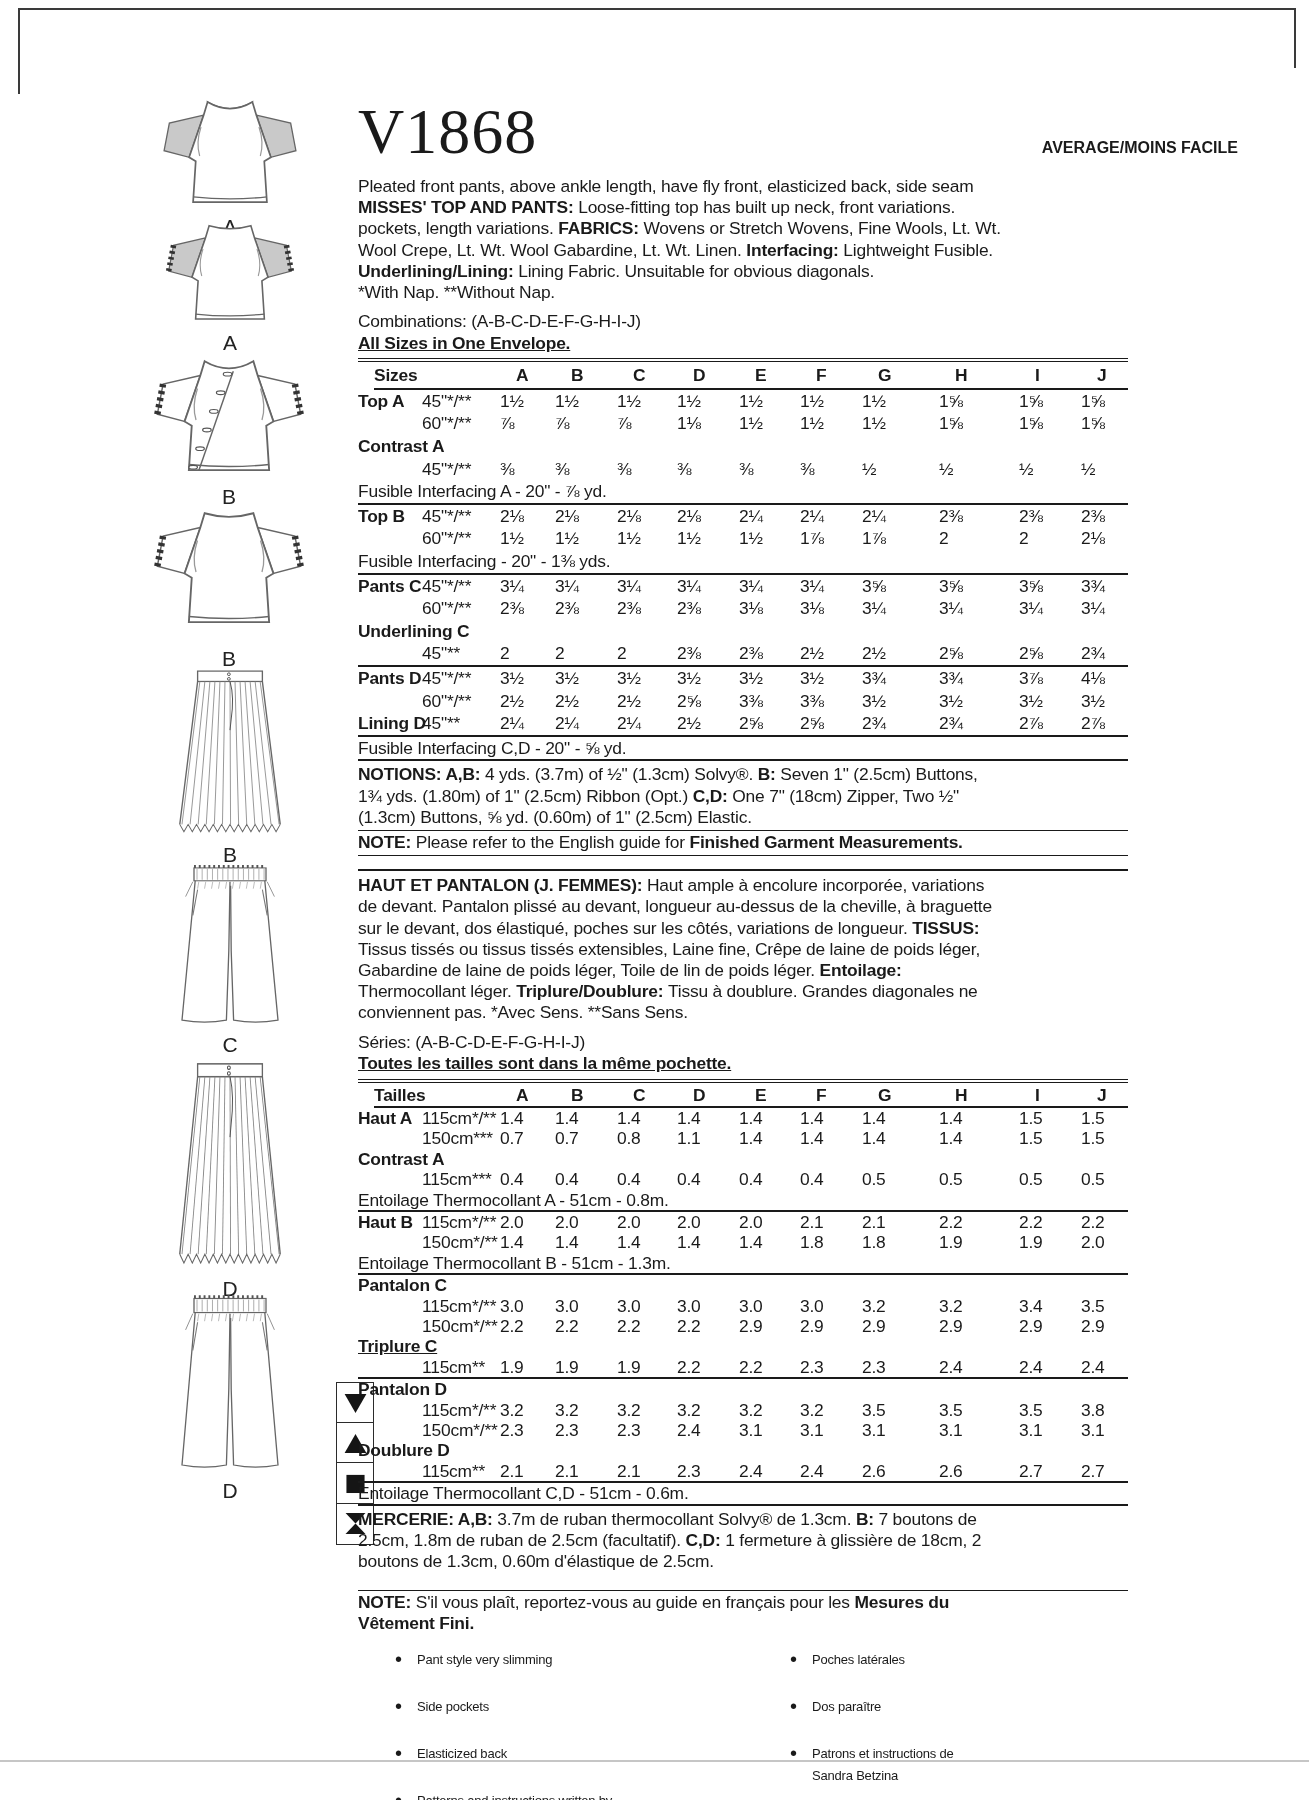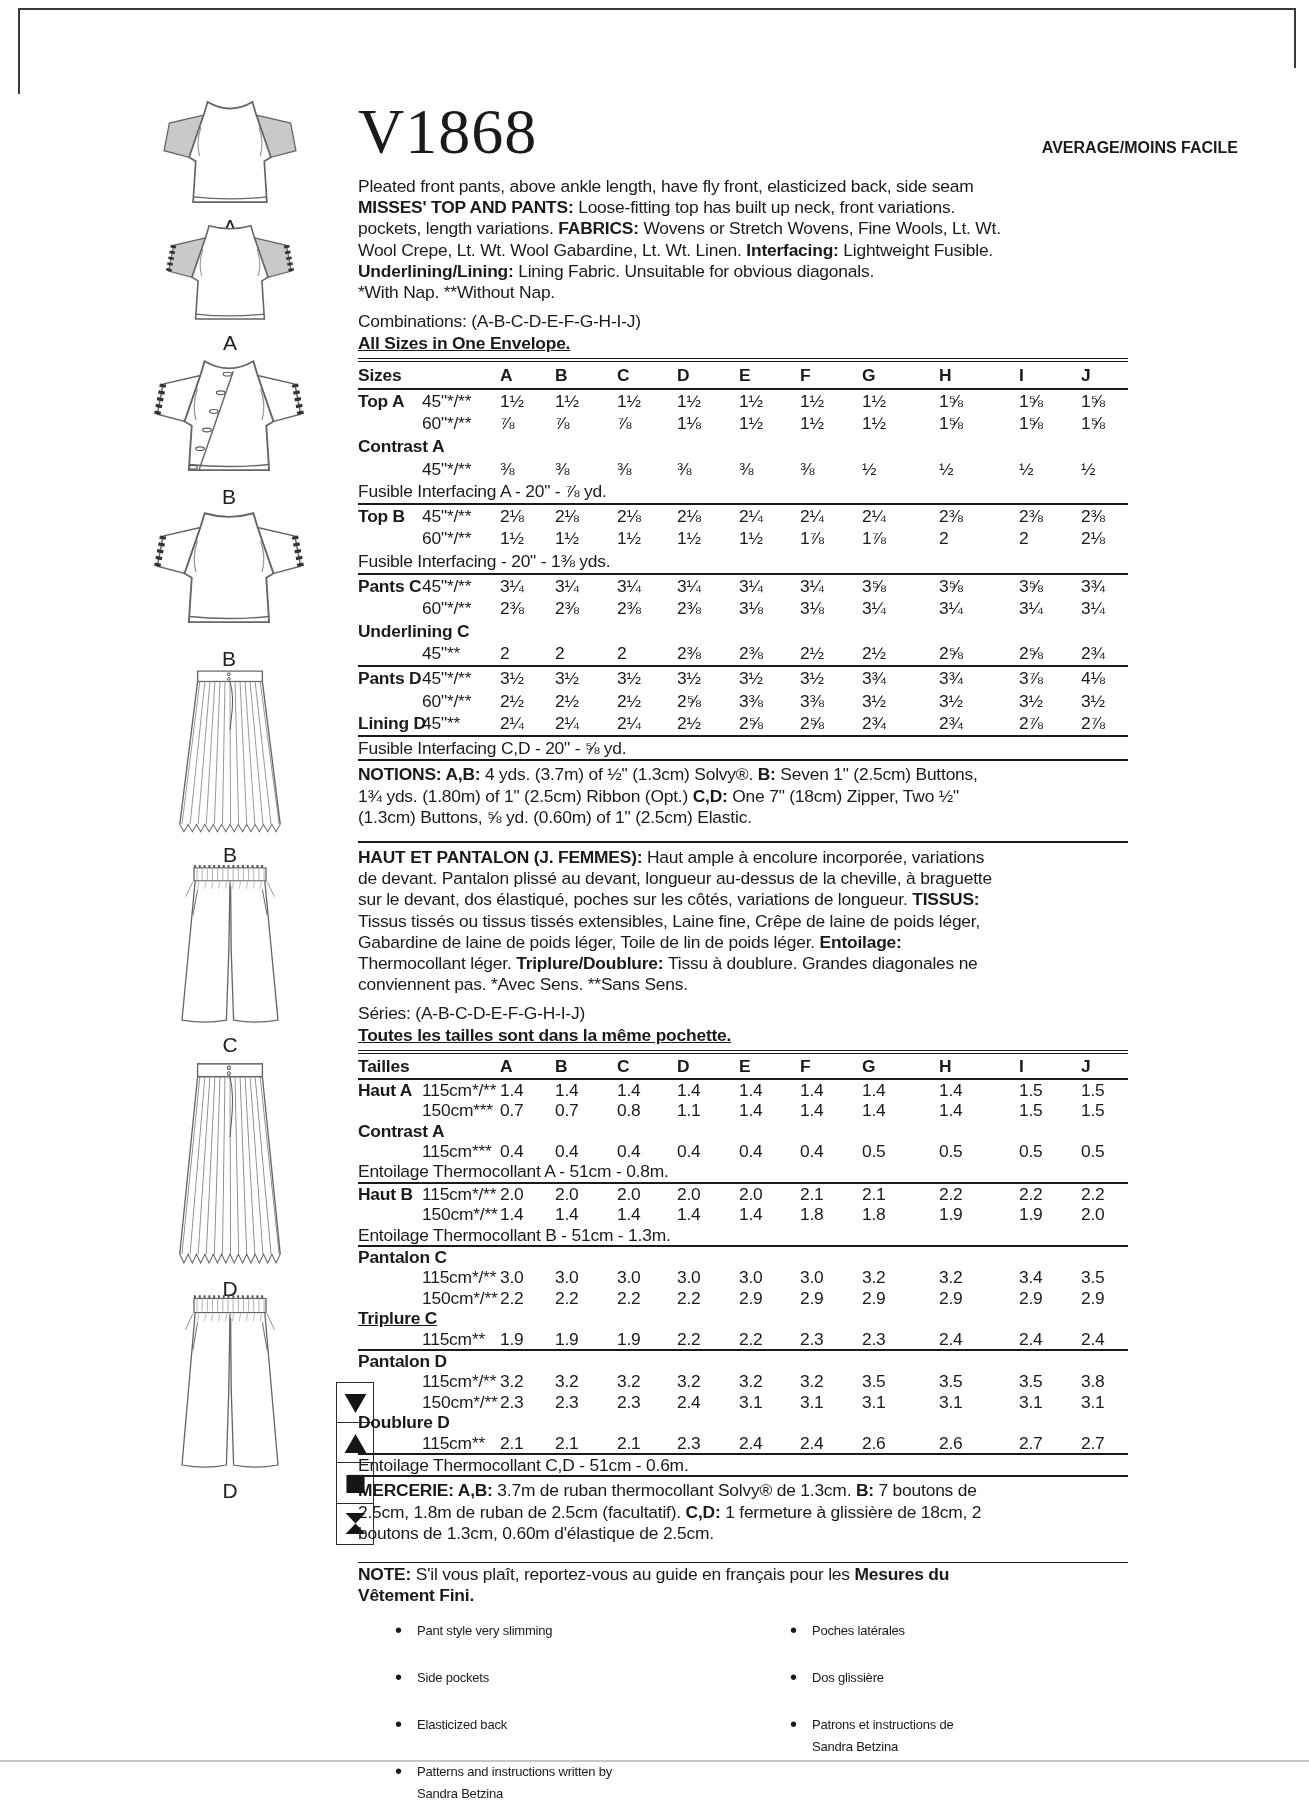--- a/index.html
+++ b/index.html
@@ -21,21 +21,21 @@
   .para .pline{white-space:nowrap;}
   .b{font-weight:700;}
   .comb{margin-top:8px;font-size:17.4px;line-height:21.5px;}
   .comb .line2{font-weight:700;text-decoration:underline;}
   
   .yardage-table{width:770px;border-top:4px double #1a1a1a;border-bottom:2px solid #1a1a1a;margin-top:4px;}
   .trow{display:grid;grid-template-columns:64px 78px 55px 62px 60px 62px 61px 62px 77px 80px 62px 47px;
         font-size:17.4px;}
   #tbl-en .trow{line-height:22.6px;}
   #tbl-fr .trow{line-height:20.4px;}
-  .trow.header{font-weight:700;border-bottom:2px solid #1a1a1a;padding:2px 0 1px 0;}
+  .trow.header{font-weight:700;border-bottom:2px solid #1a1a1a;padding:2px 0 1px 0;margin-left:16px;}
   .trow.sep{border-top:2px solid #1a1a1a;}
   .trow .lab{font-weight:700;white-space:nowrap;}
   .trow .sub,.trow .val{white-space:nowrap;}
   .span-cell{grid-column:1 / -1;white-space:nowrap;}
   .span-cell .b{font-weight:400;}
   .ruleblock{width:770px;}
   .note-block{border-top:1.5px solid #1a1a1a;border-bottom:1.5px solid #1a1a1a;padding:1px 0 2px 0;margin-top:2px;}
   .note-block-fr{border-top:1.5px solid #1a1a1a;padding:1px 0 2px 0;margin-top:18px;}
   .after-table{margin-top:3px;}
   .fr-rule{width:770px;border-top:2.5px solid #1a1a1a;margin-top:13px;padding-top:4px;}
@@ -474,20 +474,23 @@
         <div class="trow sep">
           <div class="span-cell"><span class="b">Fusible Interfacing C,D - </span><span>20" - ⅝ yd.</span></div>
         </div>
       </div>
 
     <div class="ruleblock after-table para">
         <div class="pline"><span class="b">NOTIONS: A,B: </span><span>4 yds. (3.7m) of ½" (1.3cm) Solvy®. </span><span class="b">B: </span><span>Seven 1" (2.5cm) Buttons,</span></div>
         <div class="pline"><span>1¾ yds. (1.80m) of 1" (2.5cm) Ribbon (Opt.) </span><span class="b">C,D: </span><span>One 7" (18cm) Zipper, Two ½"</span></div>
         <div class="pline"><span>(1.3cm) Buttons, ⅝ yd. (0.60m) of 1" (2.5cm) Elastic.</span></div>
       </div>
+    <div class="ruleblock note-block para">
+        <div class="pline"><span class="b">NOTE: </span><span>Please refer to the English guide for </span><span class="b">Finished Garment Measurements.</span></div>
+      </div>
 
     <div class="fr-rule"></div>
 
     <div class="para">
         <div class="pline"><span class="b">HAUT ET PANTALON (J. FEMMES): </span><span>Haut ample à encolure incorporée, variations</span></div>
         <div class="pline"><span>de devant. Pantalon plissé au devant, longueur au-dessus de la cheville, à braguette</span></div>
         <div class="pline"><span>sur le devant, dos élastiqué, poches sur les côtés, variations de longueur. </span><span class="b">TISSUS:</span></div>
         <div class="pline"><span>Tissus tissés ou tissus tissés extensibles, Laine fine, Crêpe de laine de poids léger,</span></div>
         <div class="pline"><span>Gabardine de laine de poids léger, Toile de lin de poids léger. </span><span class="b">Entoilage:</span></div>
         <div class="pline"><span>Thermocollant léger. </span><span class="b">Triplure/Doublure: </span><span>Tissu à doublure. Grandes diagonales ne</span></div>
@@ -705,18 +708,18 @@
 
     <div class="bullets">
       <ul class="col-left" id="bullets-en">
           <li>Pant style very slimming</li>
           <li>Side pockets</li>
           <li>Elasticized back</li>
           <li>Patterns and instructions written by<br>Sandra Betzina</li>
         </ul>
       <ul class="col-right" id="bullets-fr">
           <li>Poches latérales</li>
-          <li>Dos glissière</li>
+          <li>Dos paraître</li>
           <li>Patrons et instructions de<br>Sandra Betzina</li>
         </ul>
     </div>
   </main>
 </div>
 
 </body></html>

